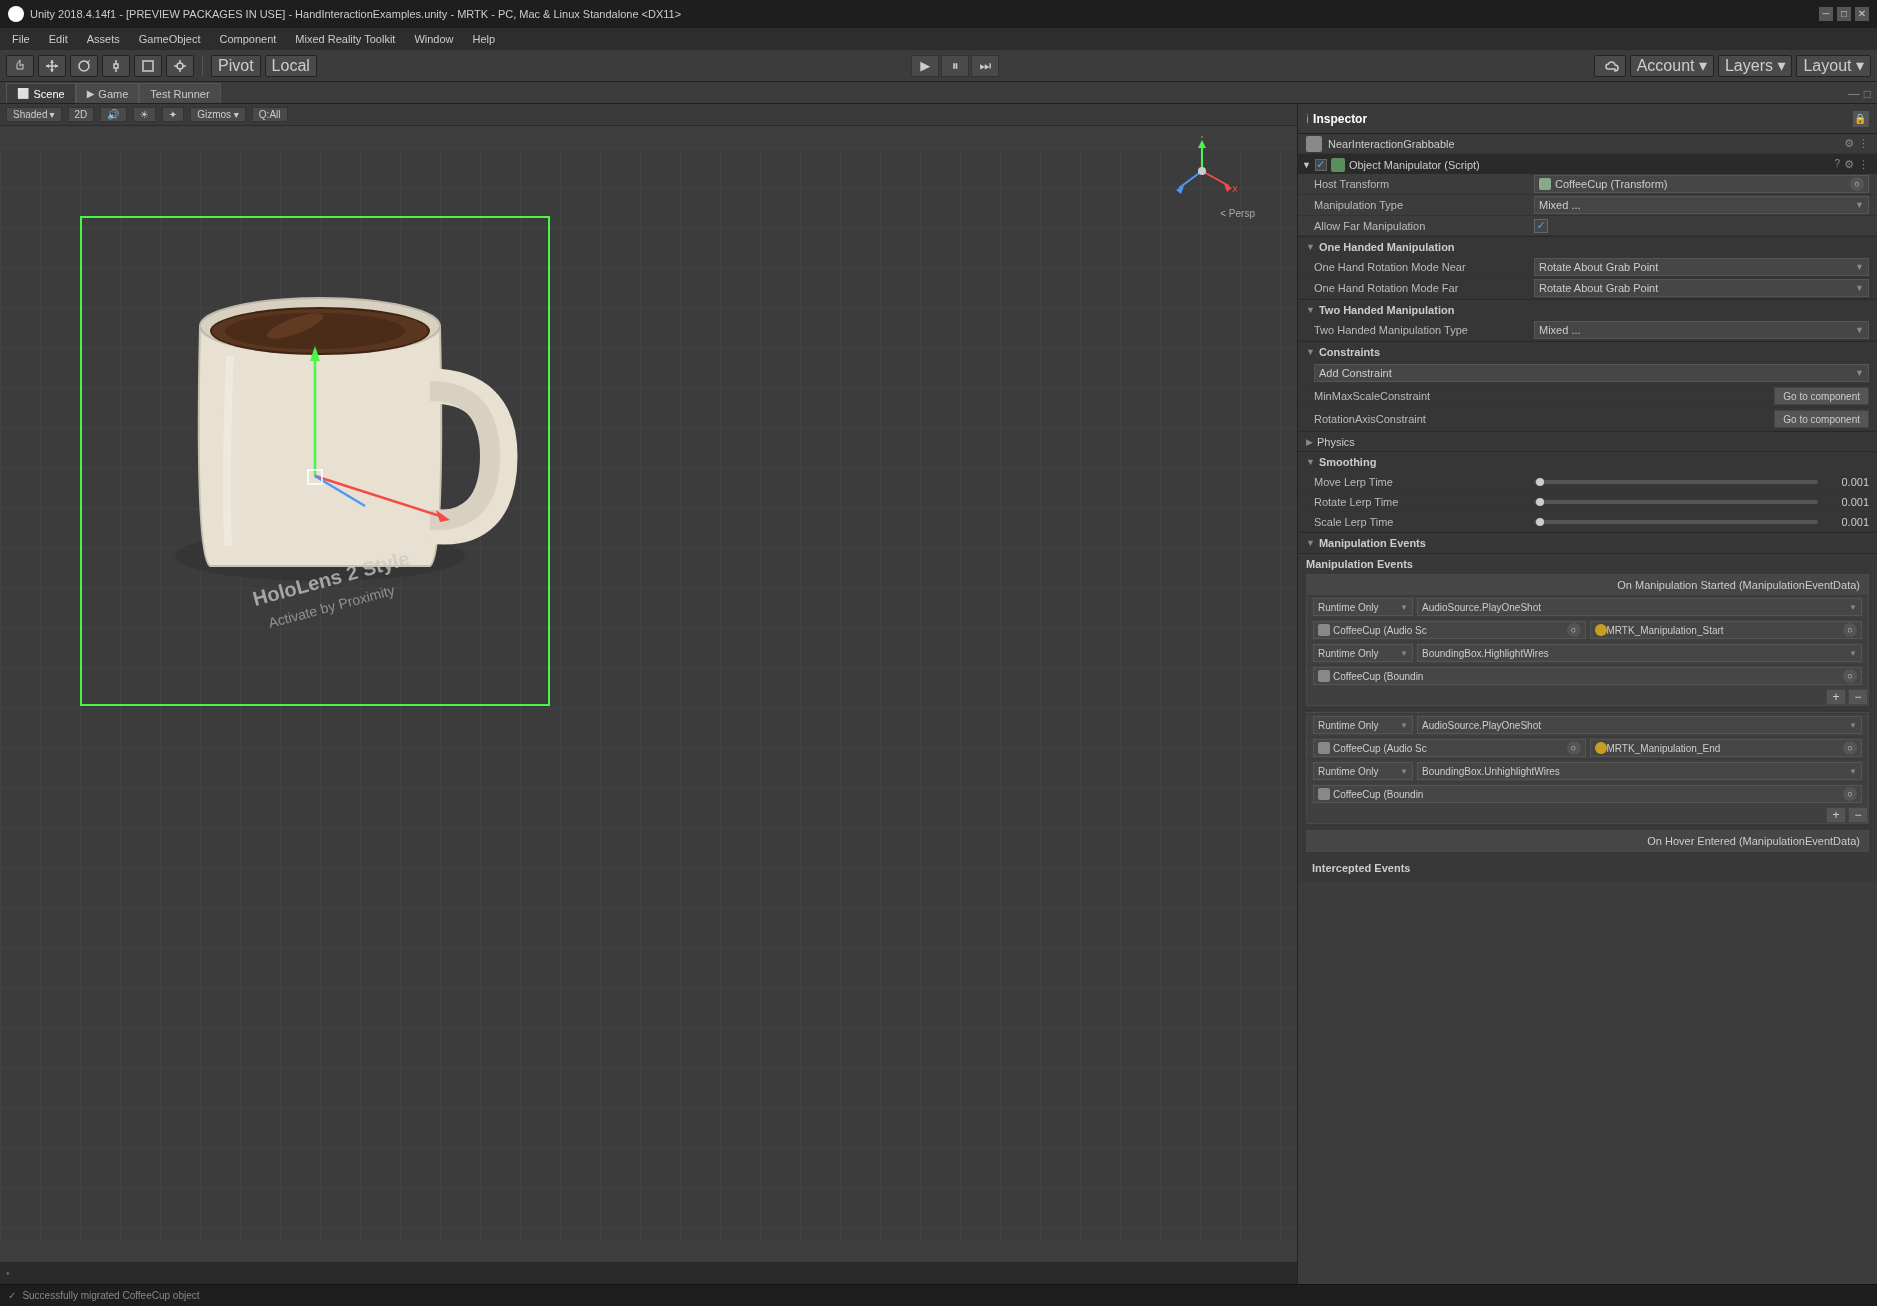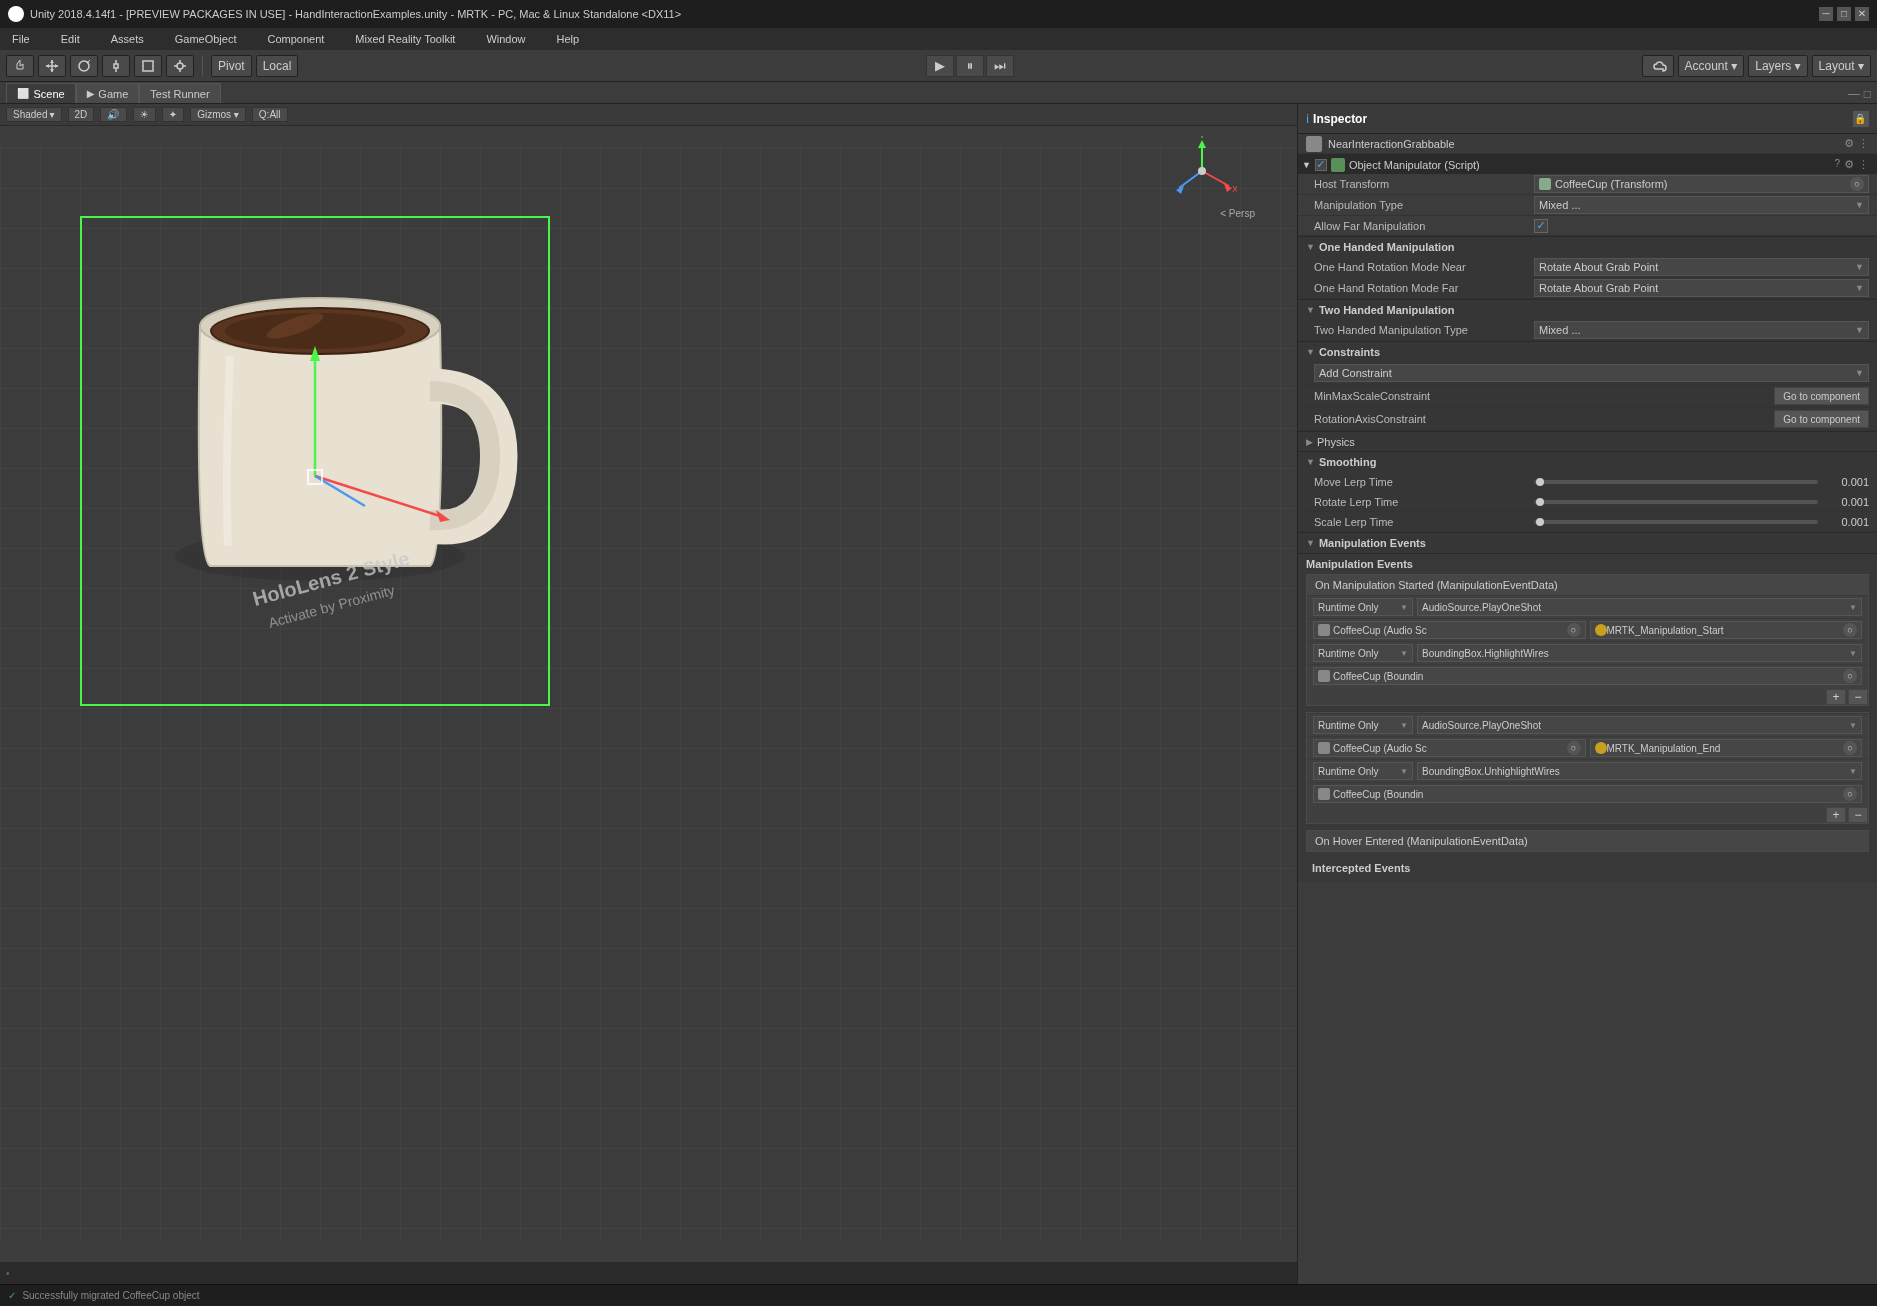--- a/index.html
+++ b/index.html
@@ -49,21 +49,21 @@
       cursor: pointer;
     }
 
     
     #menubar {
       height: 22px;
       background: #2d2d2d;
       display: flex;
       align-items: center;
       padding: 0 4px;
-      gap: 15px;
+      gap: 3px;
     }
     .menu-item {
       padding: 2px 8px;
       cursor: pointer;
       color: #ccc;
       font-size: 11px;
     }
 
     
     #toolbar {
@@ -74,21 +74,21 @@
       padding: 0 6px;
       gap: 4px;
       border-bottom: 1px solid #222;
     }
     .toolbar-btn {
       height: 22px;
       padding: 0 6px;
       background: #4a4a4a;
       border: 1px solid #222;
       color: #ccc;
-      font-size: 12px;
+      font-size: 16px;
       cursor: pointer;
       display: flex;
       align-items: center;
       gap: 3px;
       border-radius: 2px;
     }
     .toolbar-separator { width: 1px; height: 20px; background: #555; margin: 0 4px; }
     .toolbar-play-area {
       display: flex;
       gap: 2px;
@@ -447,20 +447,21 @@
       margin-bottom: 6px;
     }
     .event-group-header {
       height: 20px;
       background: #464646;
       padding: 0 8px;
       display: flex;
       align-items: center;
       font-size: 11px;
       color: #ccc;
+      justify-content: flex-end;
     }
     .event-handler-row {
       display: flex;
       align-items: center;
       padding: 2px 6px;
       border-top: 1px solid #3a3a3a;
       gap: 4px;
     }
     .event-dropdown {
       height: 18px;

